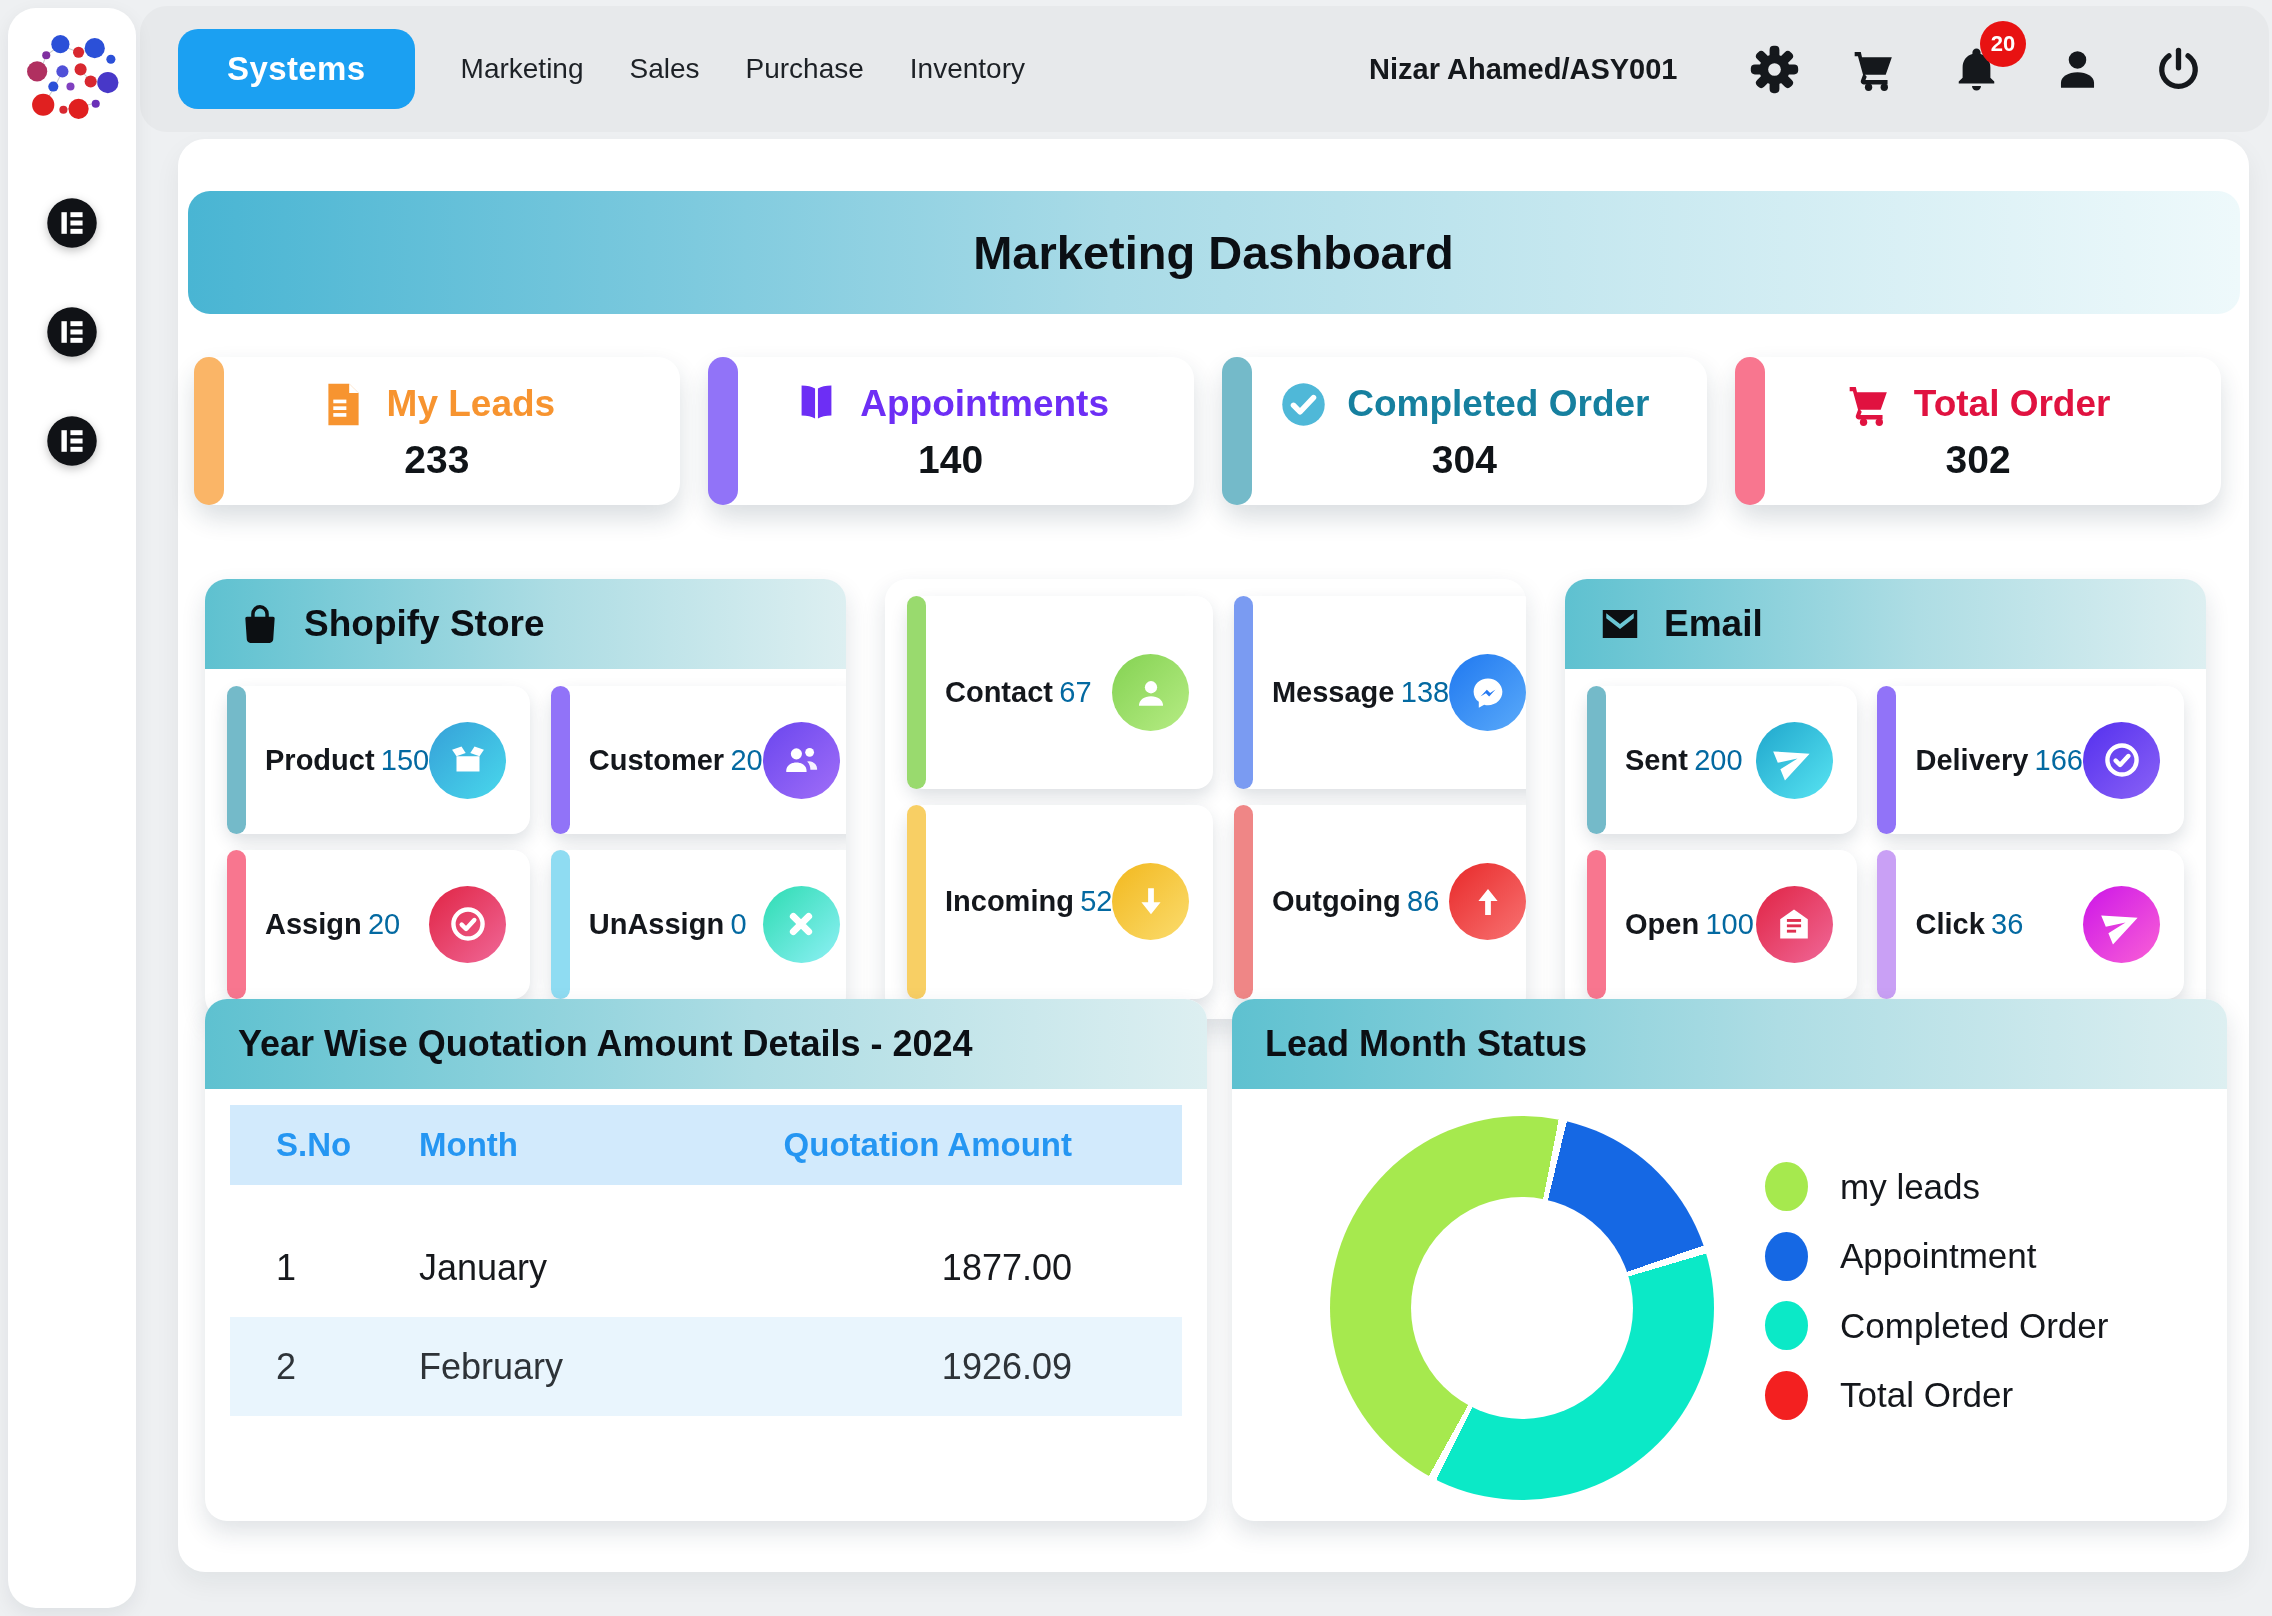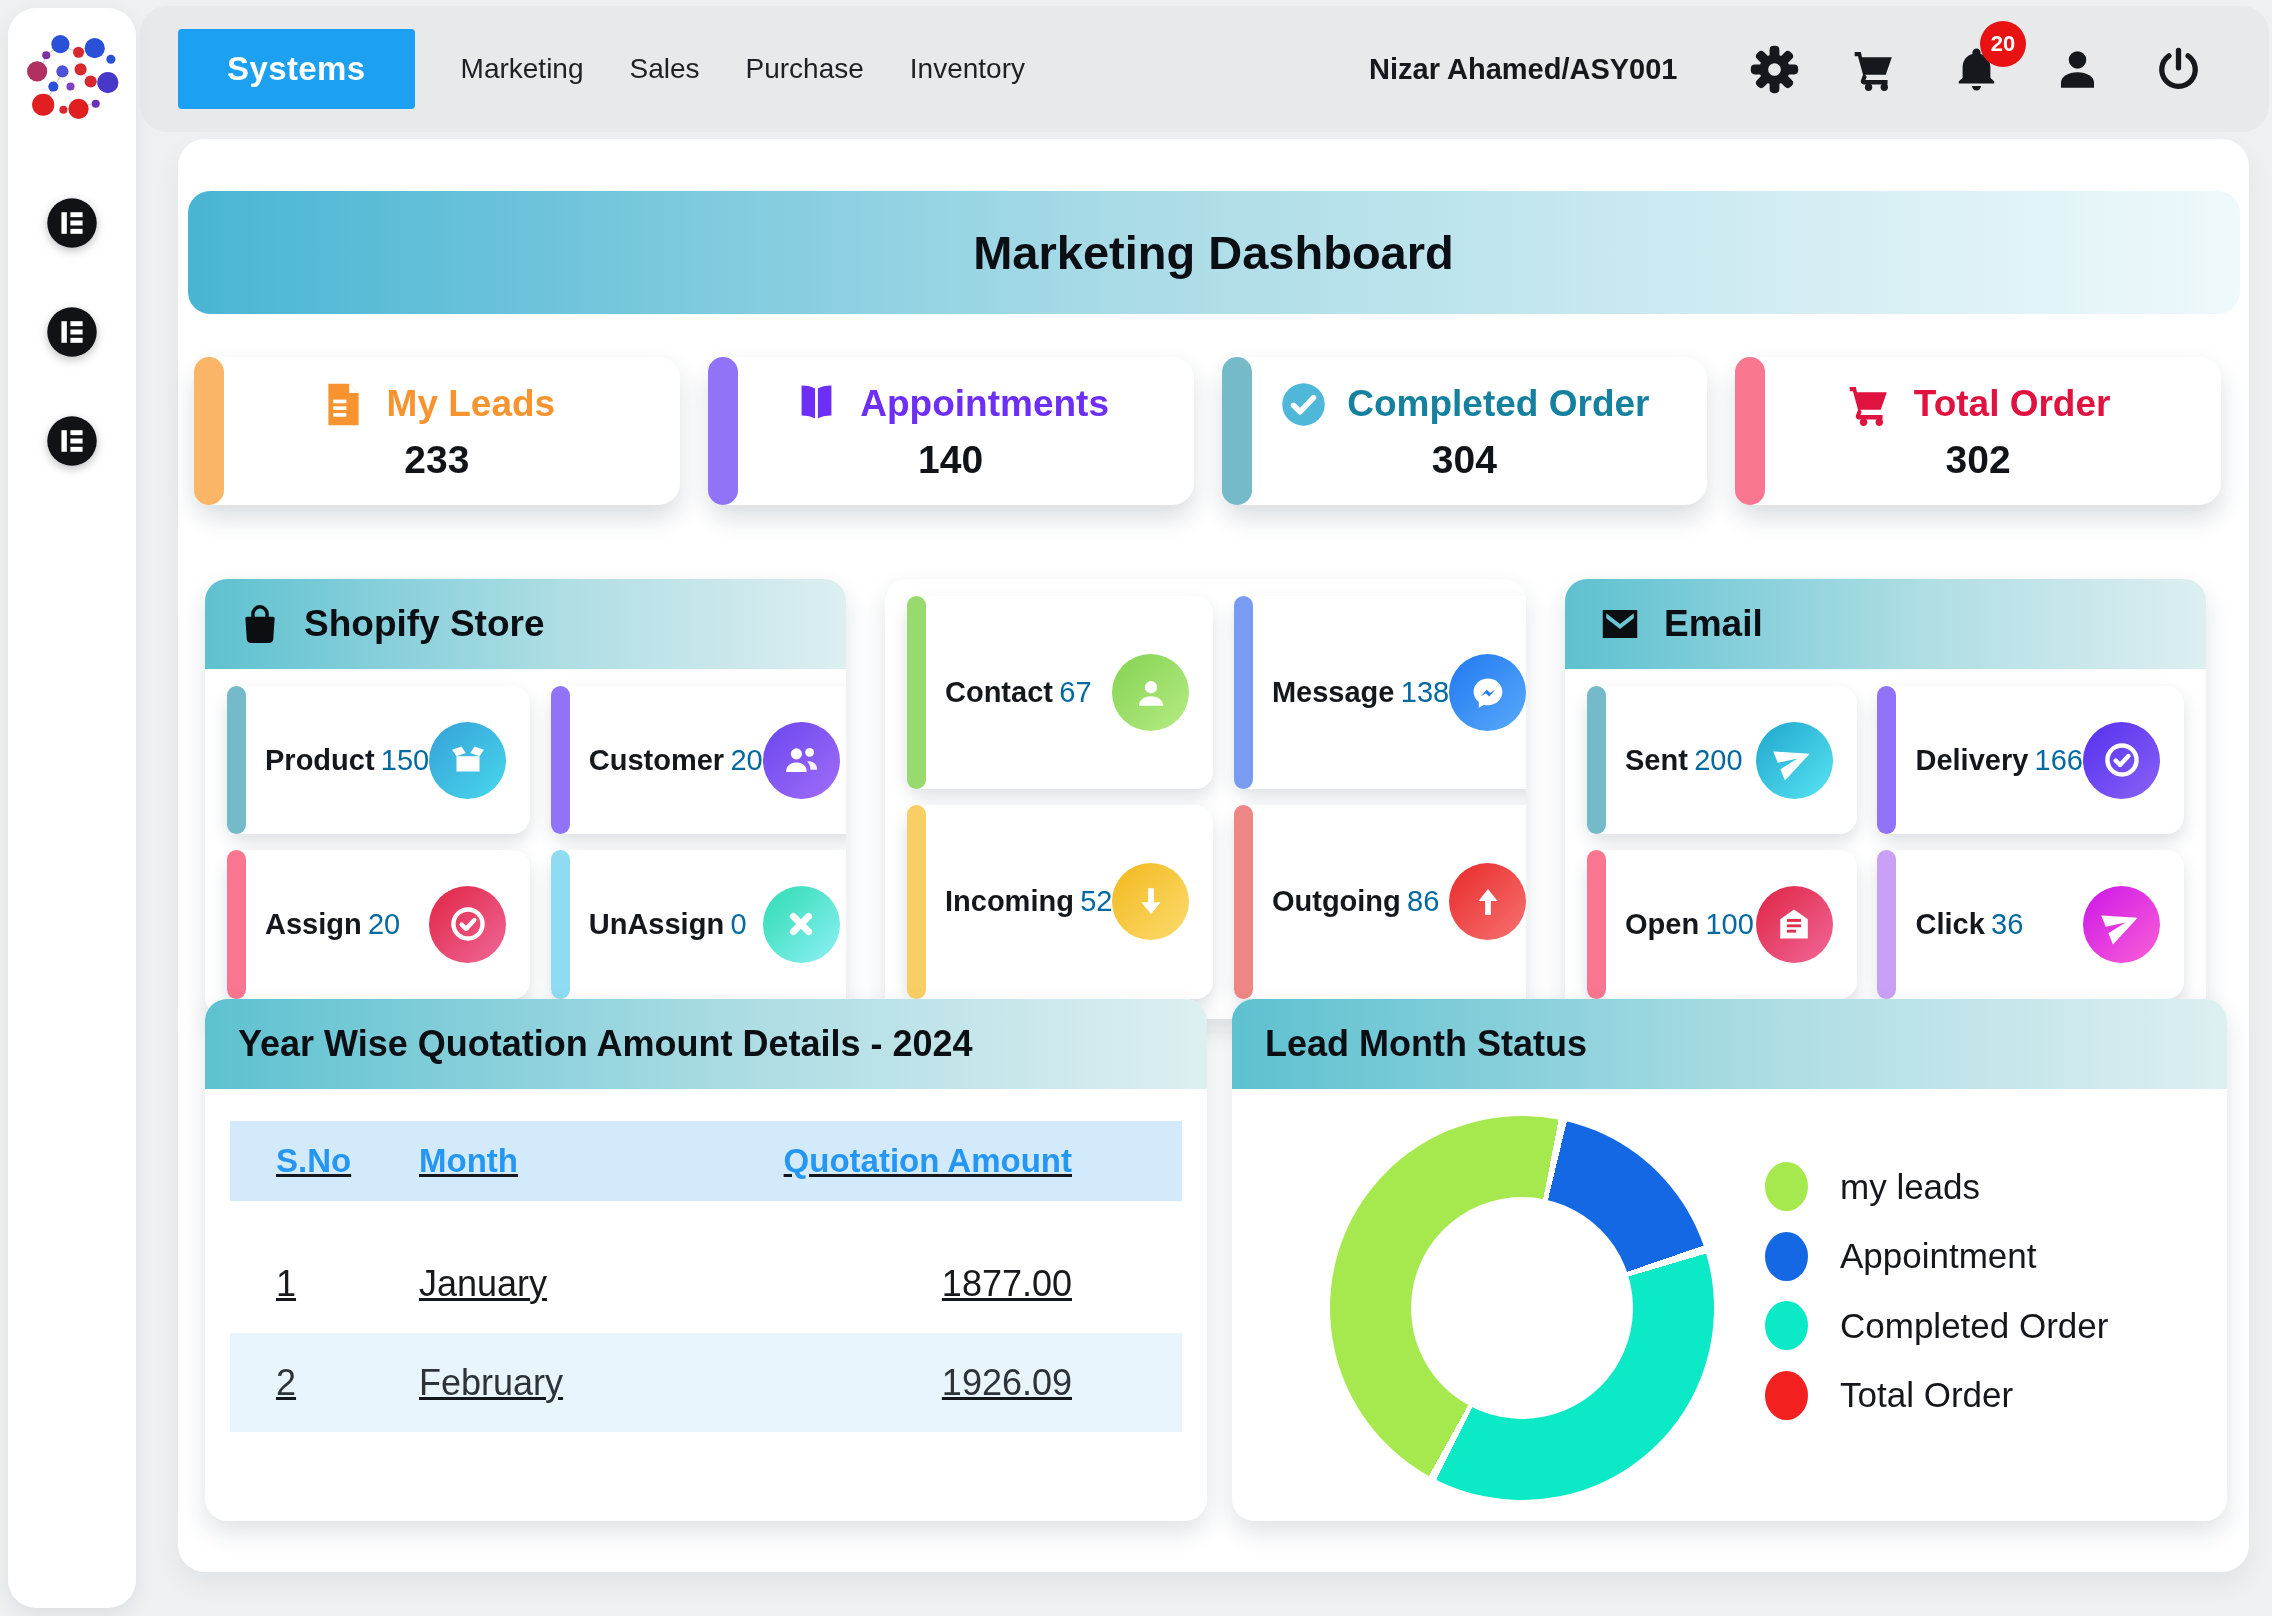--- a/index.html
+++ b/index.html
@@ -27,21 +27,21 @@
   
   .navbar {
     position:absolute; left:140px; top:6.3px; width:2129px; height:126px;
     background:#e7e9eb; border-radius:27px;
     display:flex; align-items:center; z-index:2;
   }
   .systems-btn {
     margin-left:38px; height:80px; padding:0 49px;
     background:#1ba0f2; color:#ffffff;
     font-size:33px; font-weight:700; letter-spacing:0.4px;
-    border:none; border-radius:4px; cursor:pointer;
+    border:none; border-radius:20px; cursor:pointer;
     font-family:inherit;
   }
   .navlinks { display:flex; gap:46px; margin-left:46px; }
   .navlink { font-size:28px; font-weight:300; color:#1d2126; cursor:pointer; }
   .nav-right { margin-left:auto; display:flex; align-items:center; gap:52px; padding-right:66px; }
   .username { font-size:29px; font-weight:700; color:#15181c; margin-right:20.5px; white-space:nowrap; }
   .nav-icon { width:49px; height:49px; cursor:pointer; position:relative; }
   .nav-icon svg { width:100%; height:100%; }
   .badge {
     position:absolute; top:-24px; right:-25px; min-width:46px; height:46px;
@@ -139,21 +139,21 @@
   }
   .table-card { width:1002px; flex:none; }
   .lead-card { flex:1; }
   .card-head {
     height:90px; flex:none;
     background:linear-gradient(90deg,#5ec1d0 0%,#aedde4 55%,#ddeff1 100%);
     display:flex; align-items:center; padding:0 33px;text-align:right;
   }
   .card-title { font-size:36px; font-weight:800; color:#0b0f14; }
 
-  .table-body { padding:32px 25px 0;text-decoration:underline; }
+  .table-body { padding:16px 25px 0; }
   .t-row { display:flex; align-items:center; }
   .t-head { background:#d2eafc; height:80px; margin-bottom:33px; }
   .t-head .cell { font-size:33px; font-weight:700; color:#2596f2; }
   .t-r { height:99px; }
   .t-r .cell { font-size:36px; font-weight:500; color:#17191d; }
   .t-r.alt { background:#e9f5fd; color:#2e3338; }
   .t-r.alt .cell { color:#2e3338; }
   .cell.c1 { width:189px; padding-left:46px; }
   .cell.c2 { flex:1; }
   .cell.c3 { width:442px; text-align:right; padding-right:110px; }

